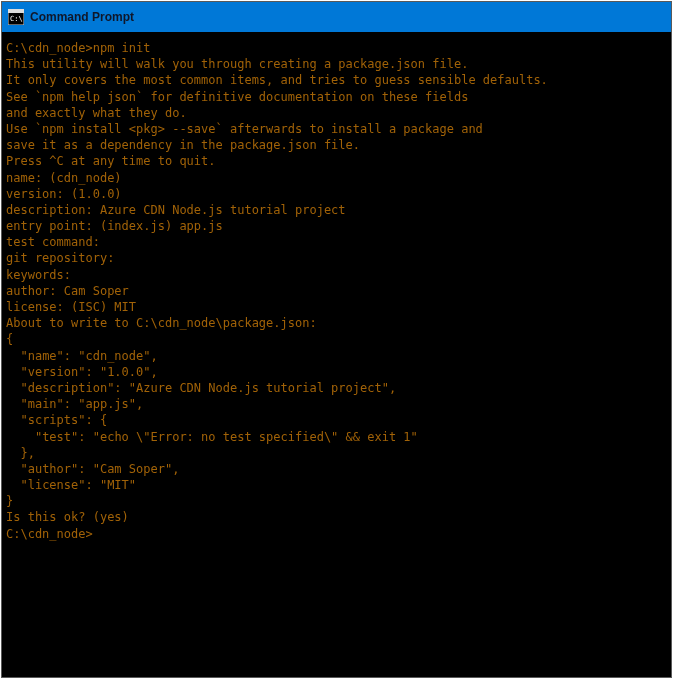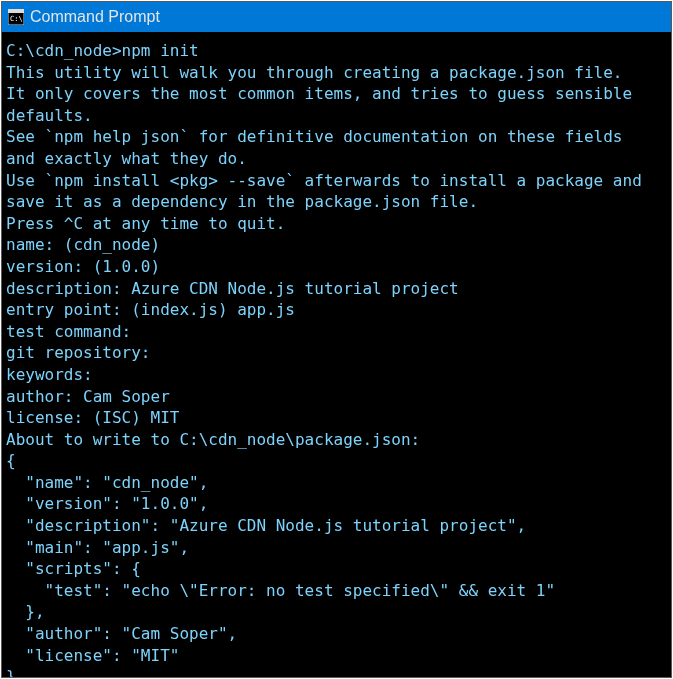--- a/index.html
+++ b/index.html
@@ -30,30 +30,30 @@
     }
     .titlebar-icon {
       width: 16px;
       height: 16px;
       display: flex;
       align-items: center;
       justify-content: center;
     }
     .titlebar-icon svg { display: block; }
     .titlebar-text {
-      color: #e5e5e5;
+      color: #0f172a;
       font-family: "Segoe UI", Tahoma, sans-serif;
-      font-size: 16px;
-      font-weight: 400;
+      font-size: 12px;
+      font-weight: 700;
     }
     .terminal {
       flex: 1;
       background: #000;
-      color: #7dd3fc;
-      font-size: 16px;
+      color: #a16207;
+      font-size: 12px;
       line-height: 1.35;
       padding: 8px 6px 6px 4px;
       white-space: pre-wrap;
       overflow: hidden;
       font-family: Consolas, 'Lucida Console', monospace;
     }
     .line { display: block; }
   </style>
 </head>
 <body>

